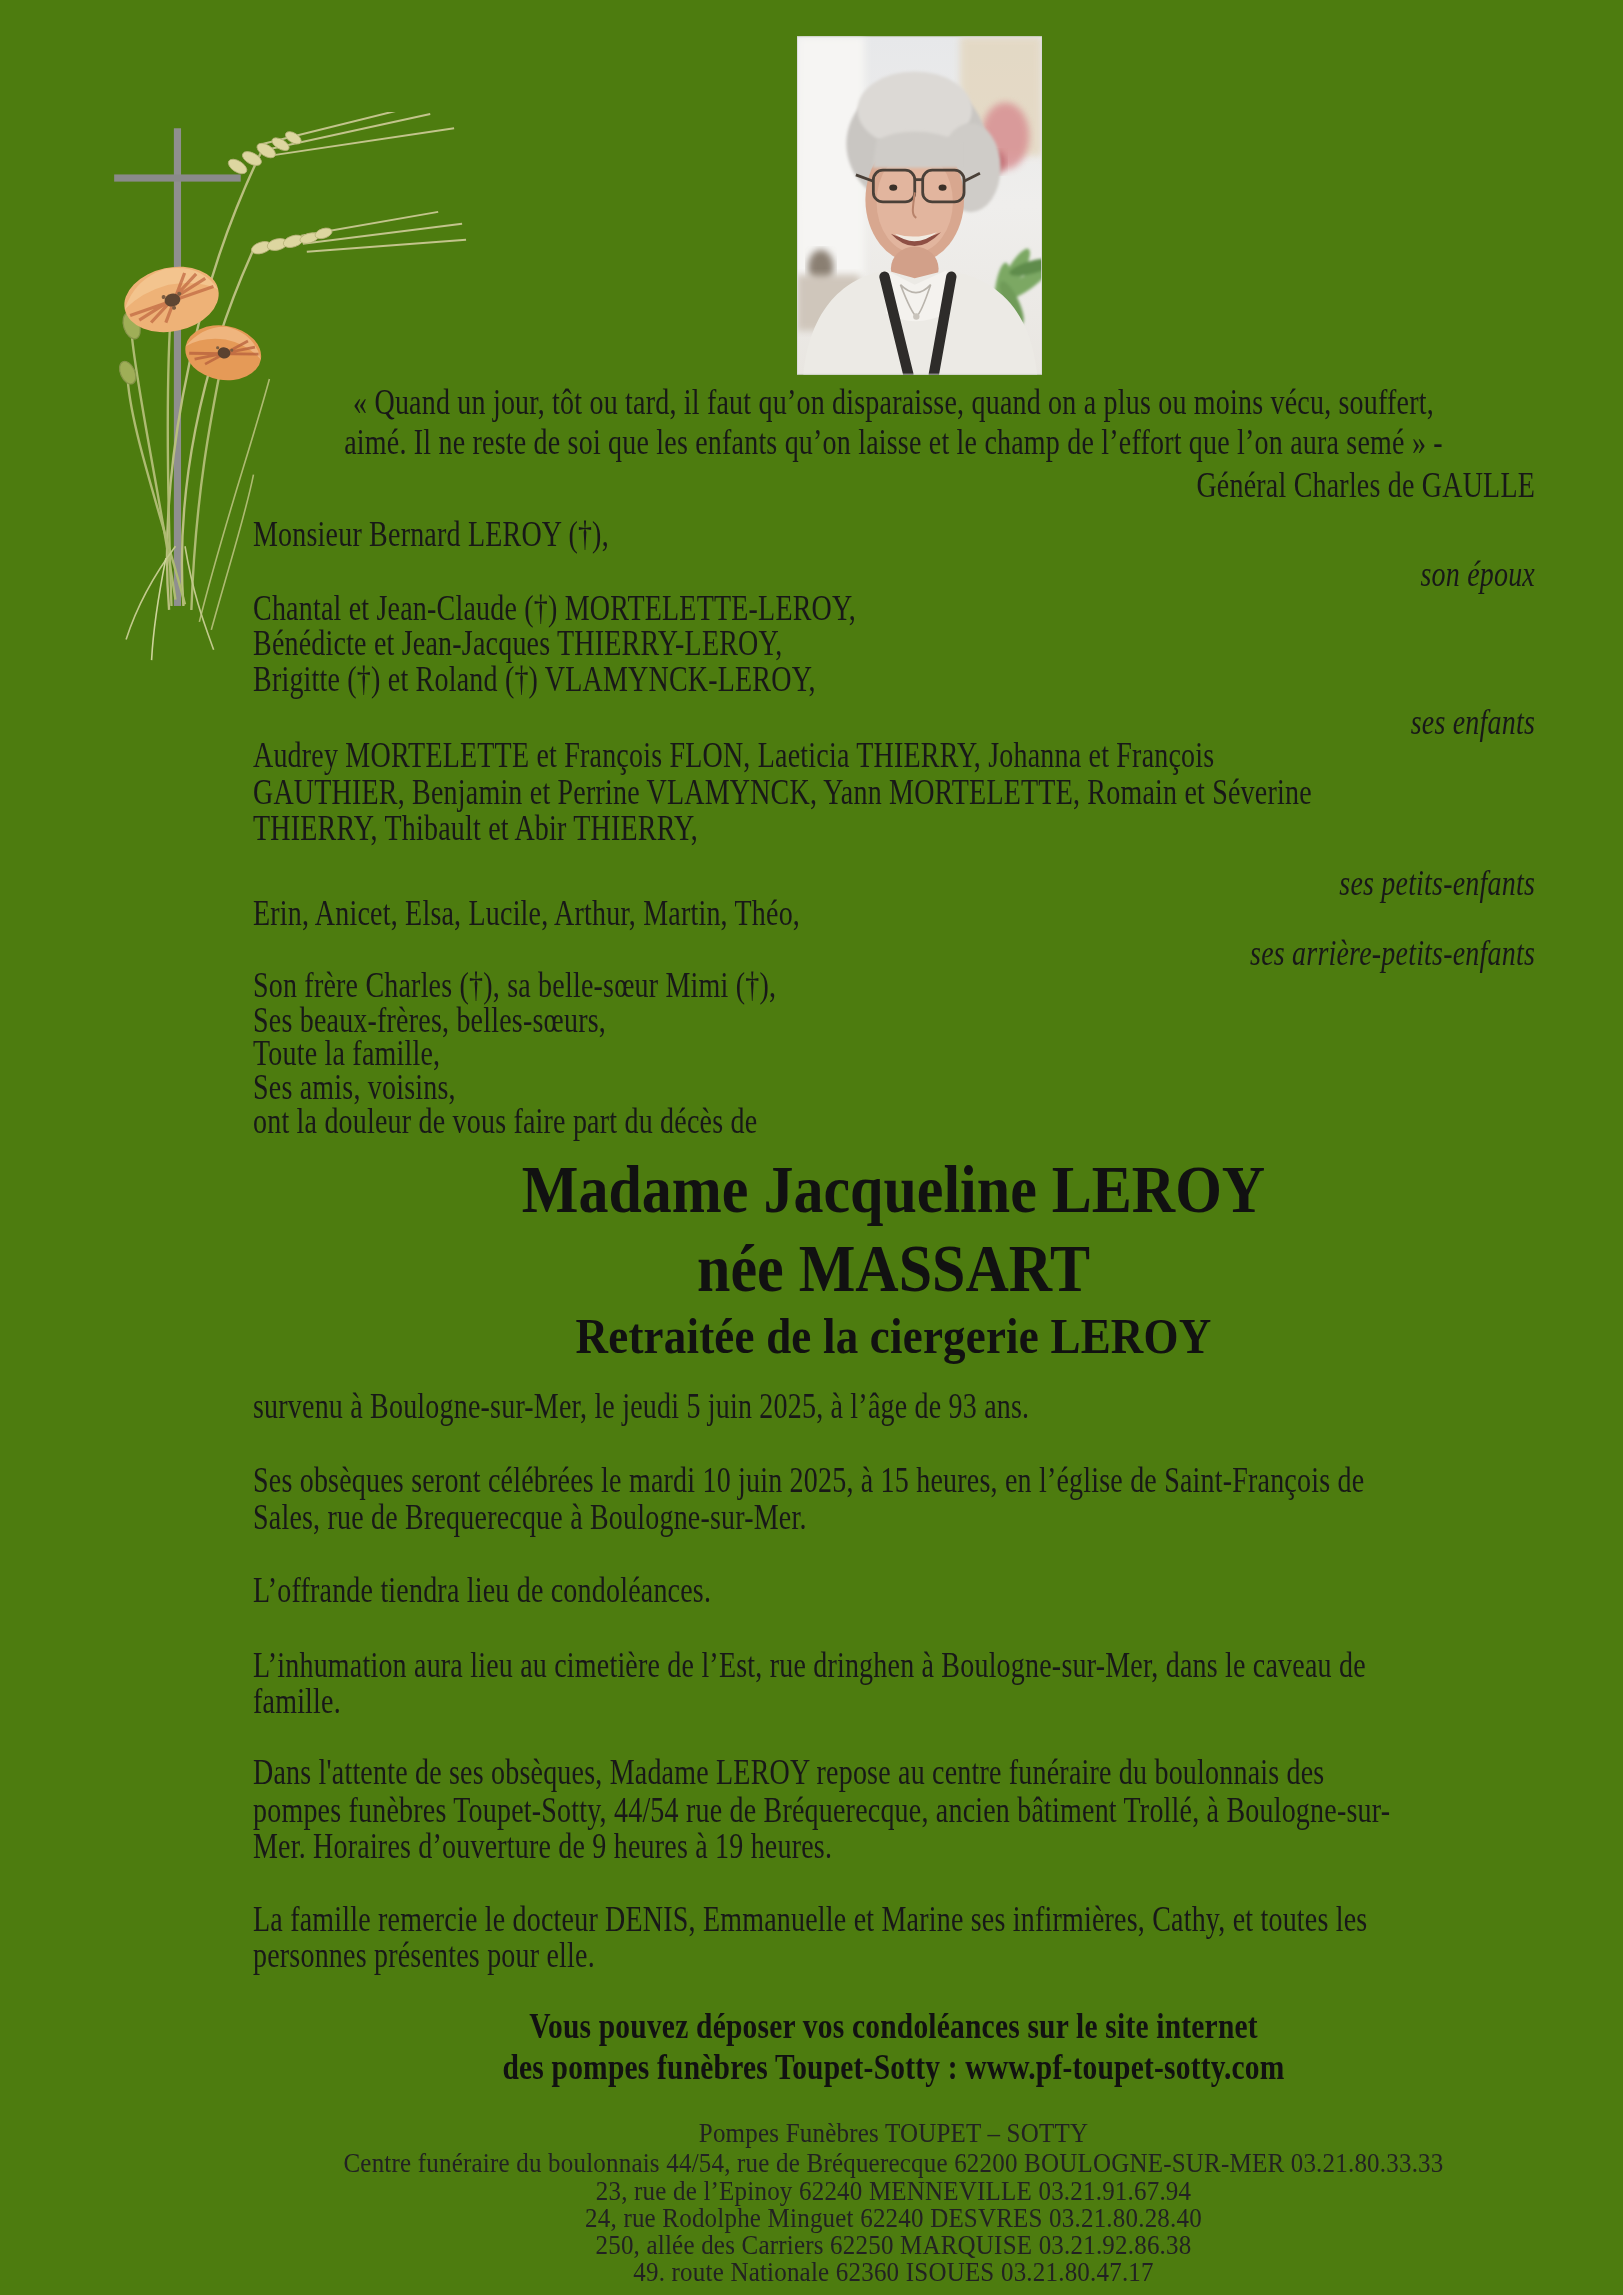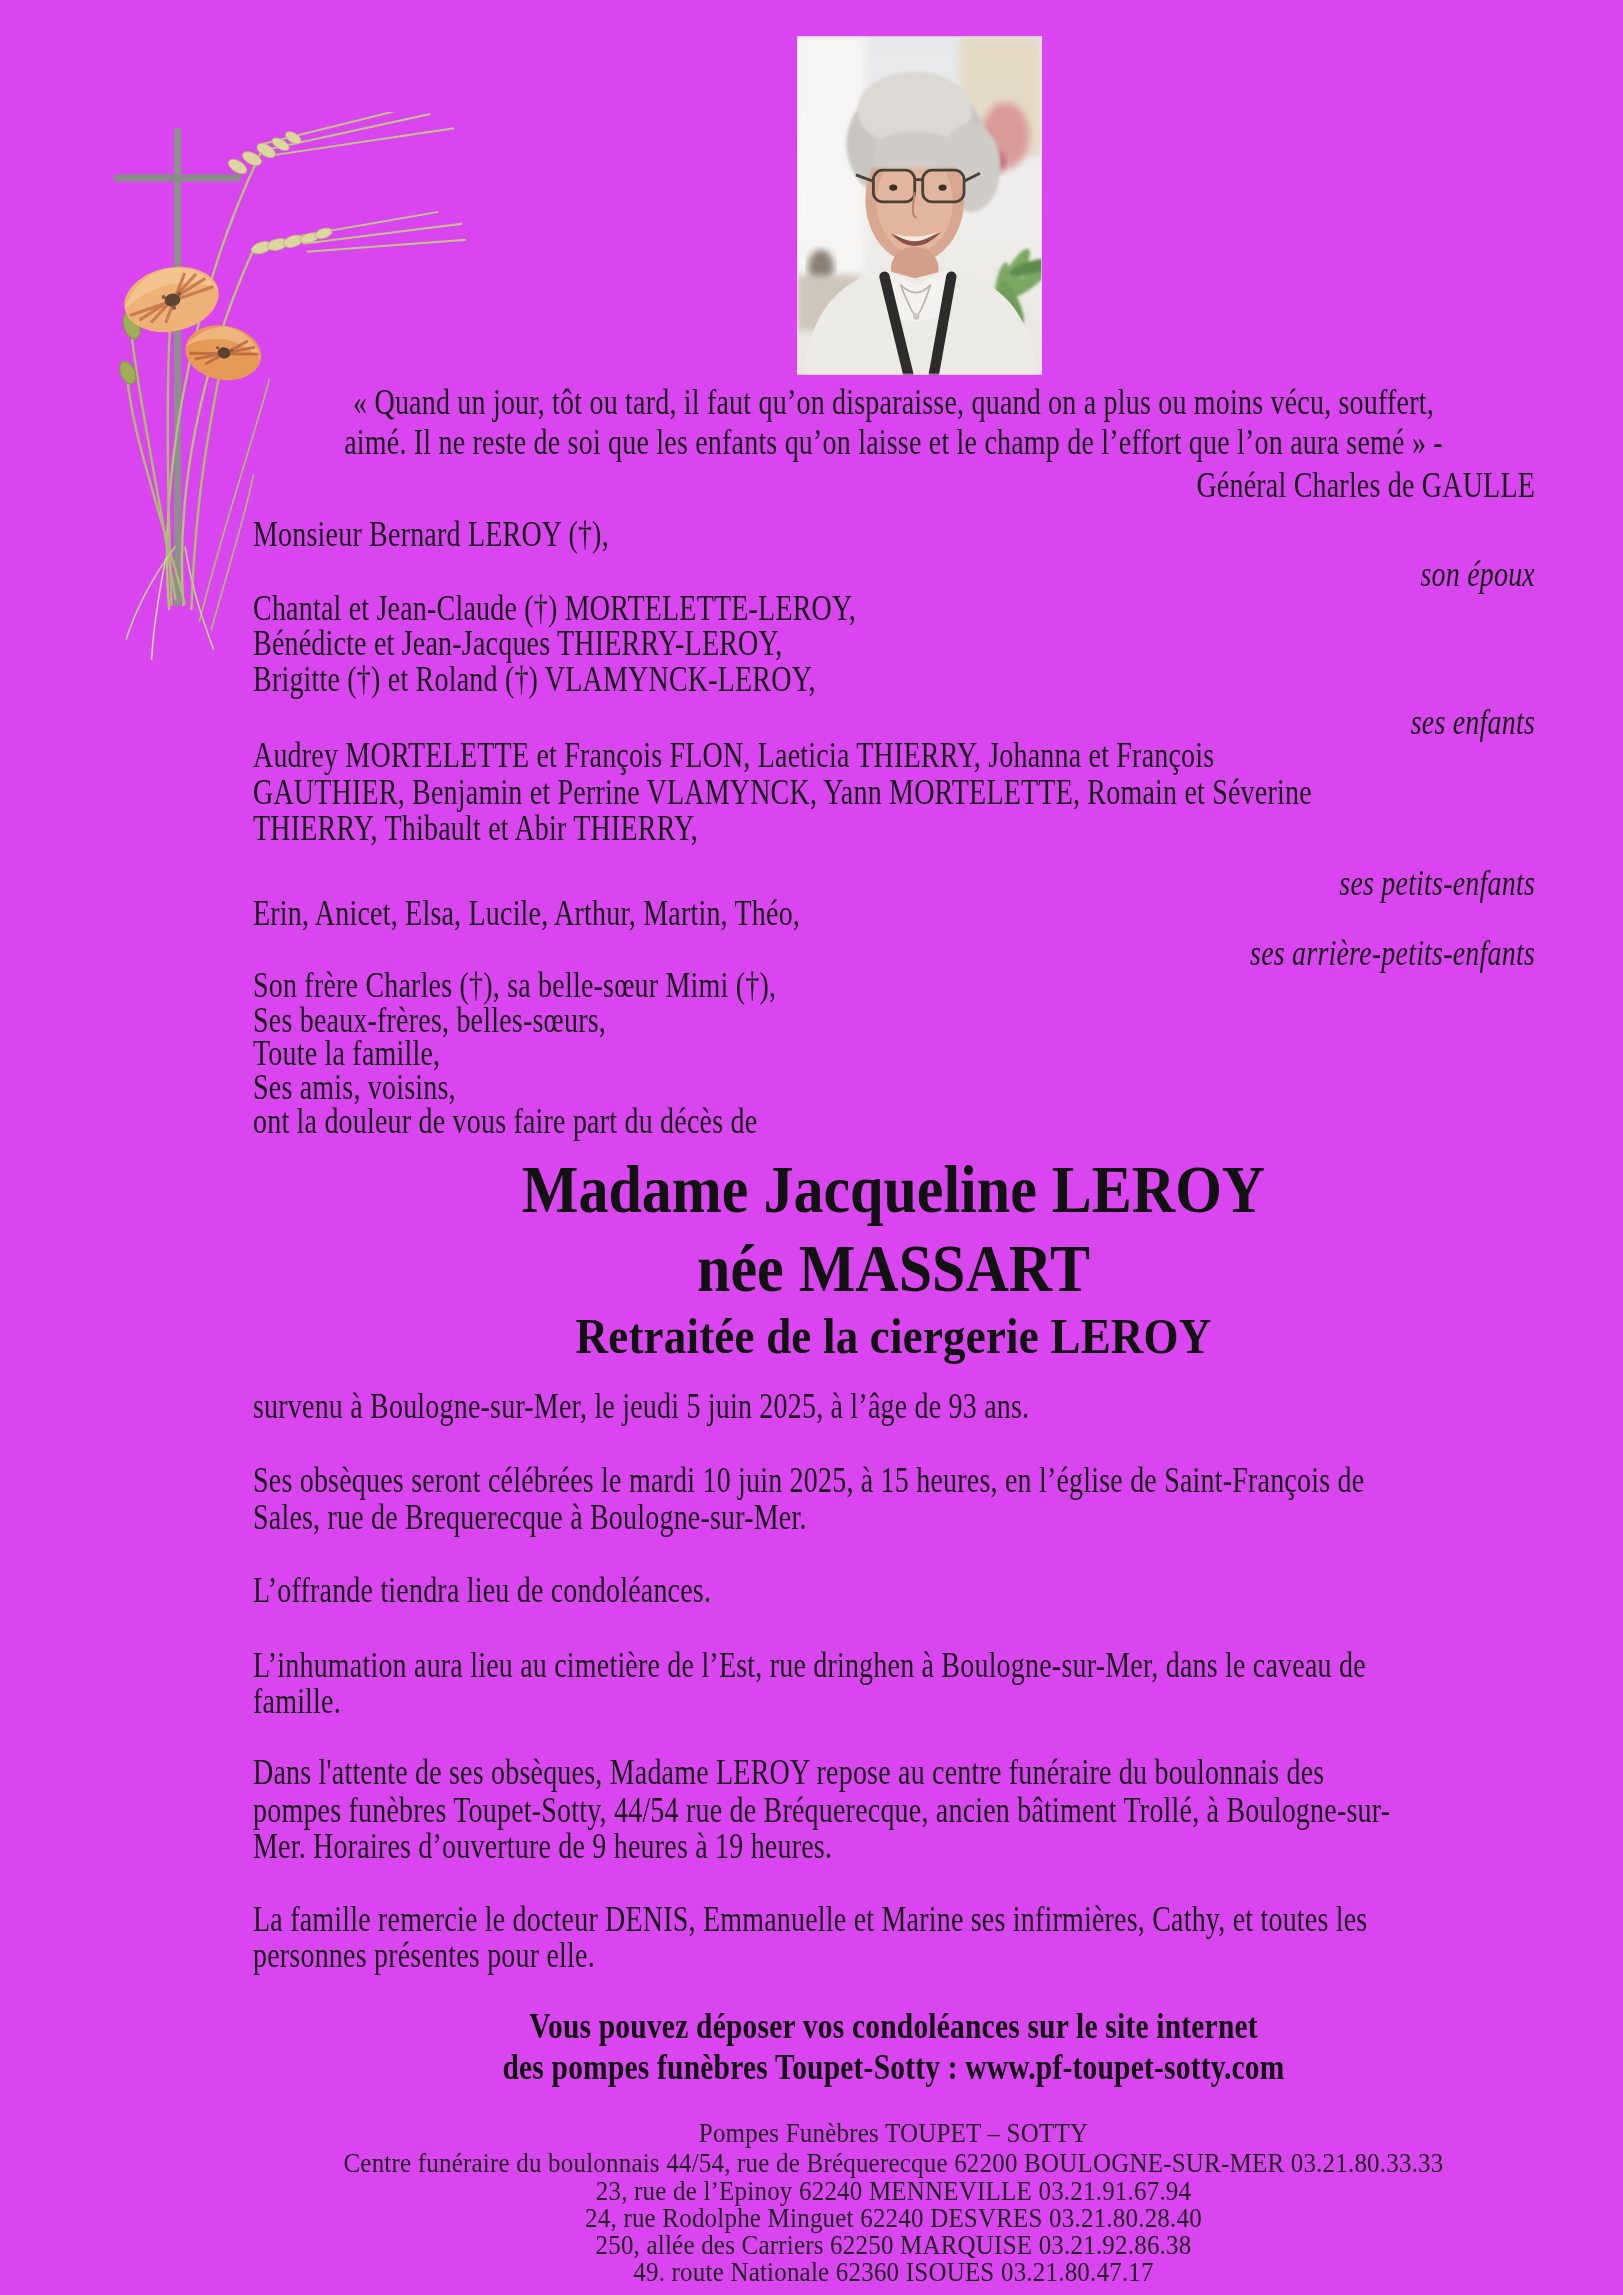--- a/index.html
+++ b/index.html
@@ -4,21 +4,21 @@
 <style>
   html,body { margin:0; padding:0; }
   body {
     width:1624px; height:2295px;
     background:#ffffff;
     position:relative;
     font-family:"Liberation Serif","DejaVu Serif",serif;
     color:#181818;
     overflow:hidden;
   }
-  .page { position:absolute; inset:0; background:#d946ef;padding-left:24px; }
+  .page { position:absolute; inset:0; background:#4d7c0f;padding-left:24px; }
   .line {
     position:absolute;
     white-space:nowrap;
     font-size:28px;
     transform:scaleY(1.3);
     transform-origin:50% 0;
     letter-spacing:0.2px;
   }
   .left  { left:253px; transform-origin:0 0; }
   .rightlab {

